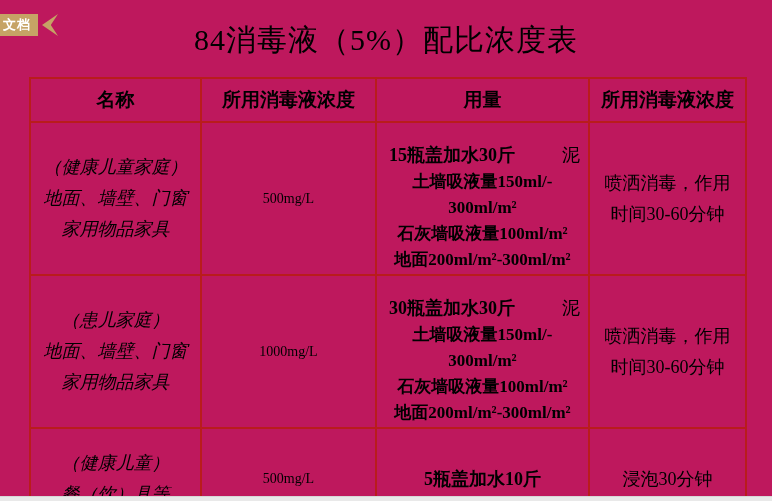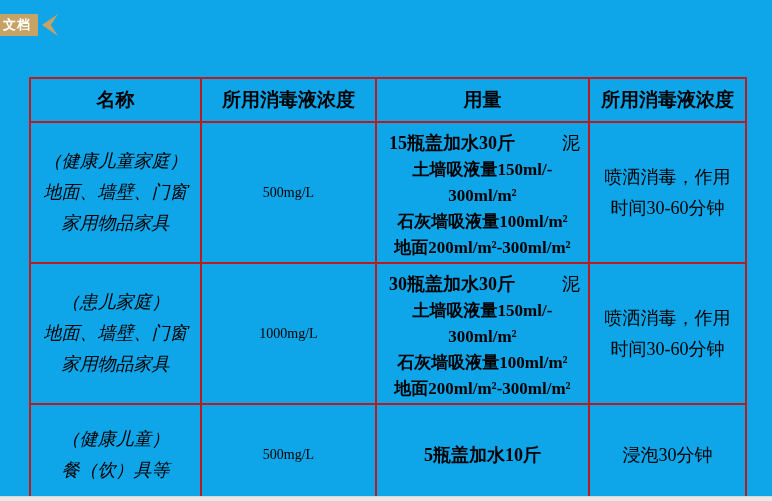--- a/index.html
+++ b/index.html
@@ -6,21 +6,21 @@
   body {
     width: 772px; height: 501px;
     background: #ffffff;
     font-family: "Liberation Serif", "DejaVu Serif", serif;
     color: #000;
   }
   .page {
     position: relative;
     width: 772px; height: 501px;
     overflow: hidden;
-    background: #0ea5e9;
+    background: #be185d;
   }
 
   
   .ribbon {
     position: absolute;
     left: 0; top: 14px;
     width: 38px; height: 22px;
     background: #C6A365;
     display: flex; align-items: center;
     padding-left: 3px;
@@ -75,21 +75,21 @@
     font-weight: bold;
   }
   .row-tall td { height: 134px; }
   .row-last td { height: 100px; }
 
   .name-cell   { font-size: 18px; line-height: 31px; font-style: italic; }
   .conc-cell   { font-size: 14px; }
   .method-cell { font-size: 18px; line-height: 31px; }
 
   .dosage-cell { vertical-align: top; }
-  .dosage-cell.padtop { padding-top: 5px; }
+  .dosage-cell.padtop { padding-top: 17px; }
   .dosage-line1 {
     display: flex;
     justify-content: space-between;
     align-items: baseline;
     padding: 0 8px 0 12px;
     font-size: 18px;
     line-height: 27px;
   }
   .dosage-main { font-weight: bold; white-space: nowrap; }
   .dosage-tail { font-weight: normal; }
@@ -119,20 +119,21 @@
 </head>
 <body>
 
 <div class="page">
 
   <div class="ribbon">
     <span class="ribbon-label">文档</span>
   </div>
   <div class="ribbon-tail"></div>
 
+  <h1 class="title">84消毒液（5%）配比浓度表</h1>
 
   <table class="conc-table">
     <colgroup>
       <col style="width:171px">
       <col style="width:175px">
       <col style="width:213px">
       <col style="width:157px">
     </colgroup>
     <thead>
       <tr>

